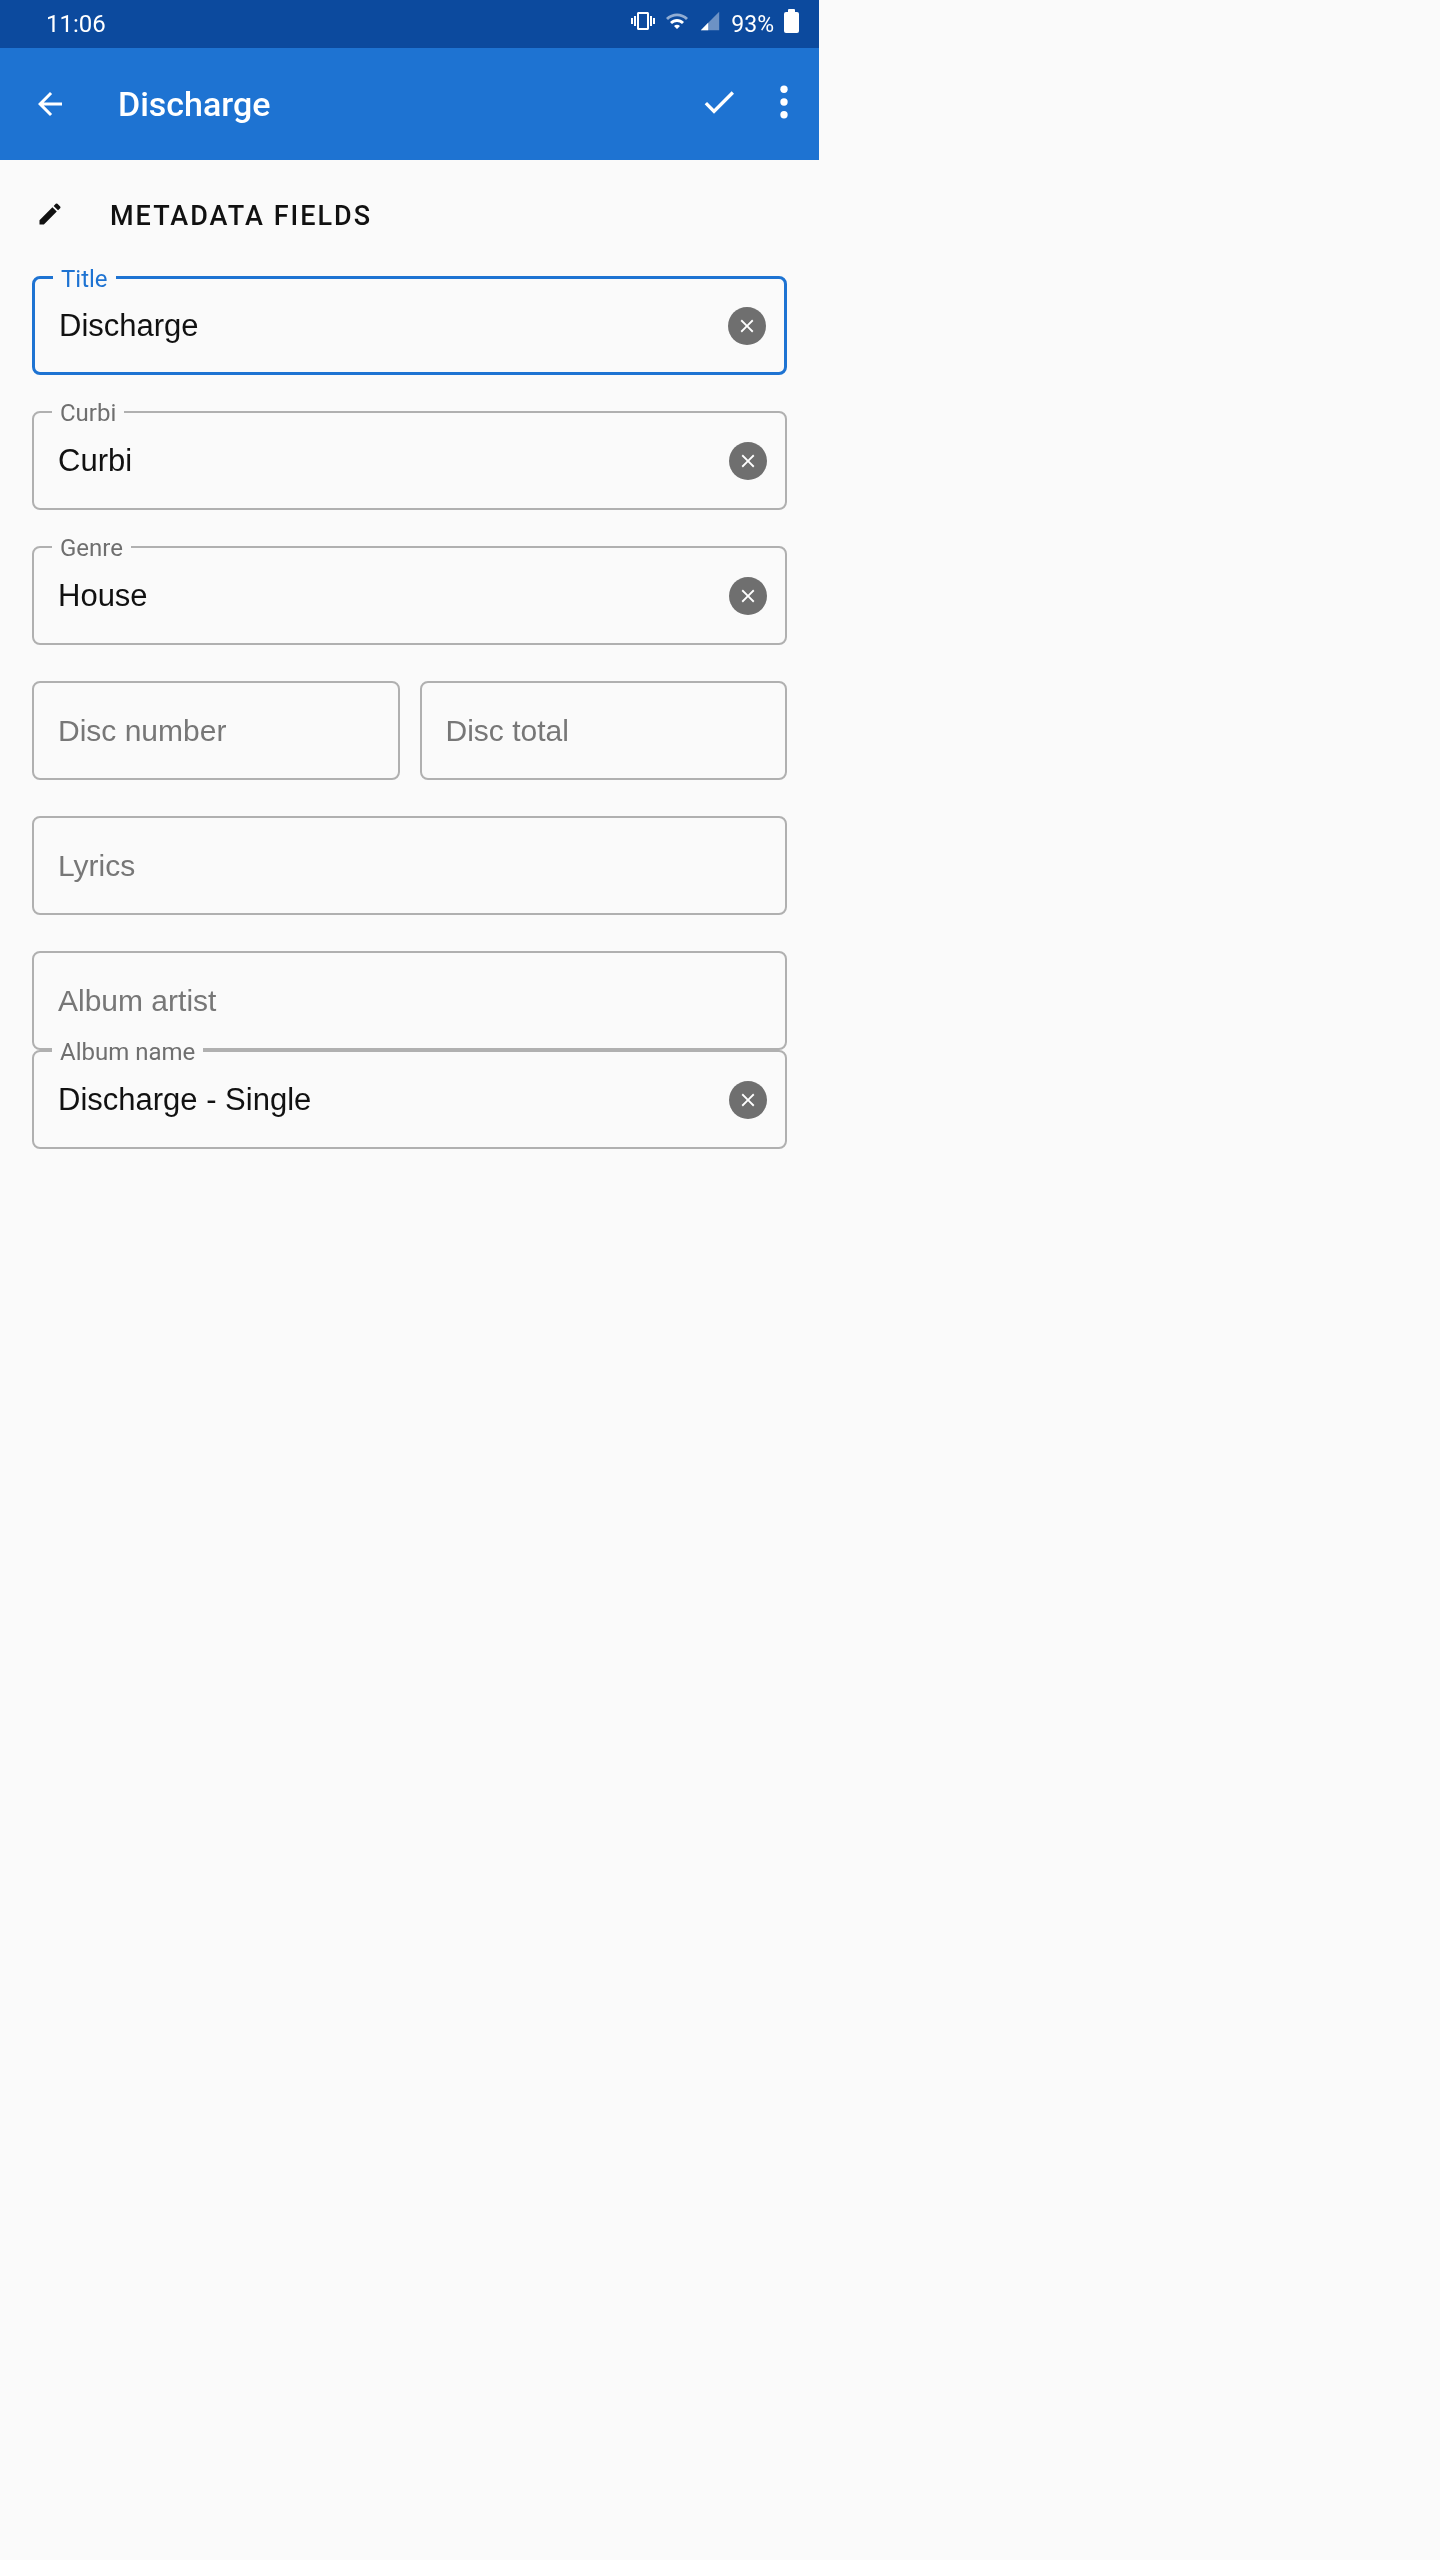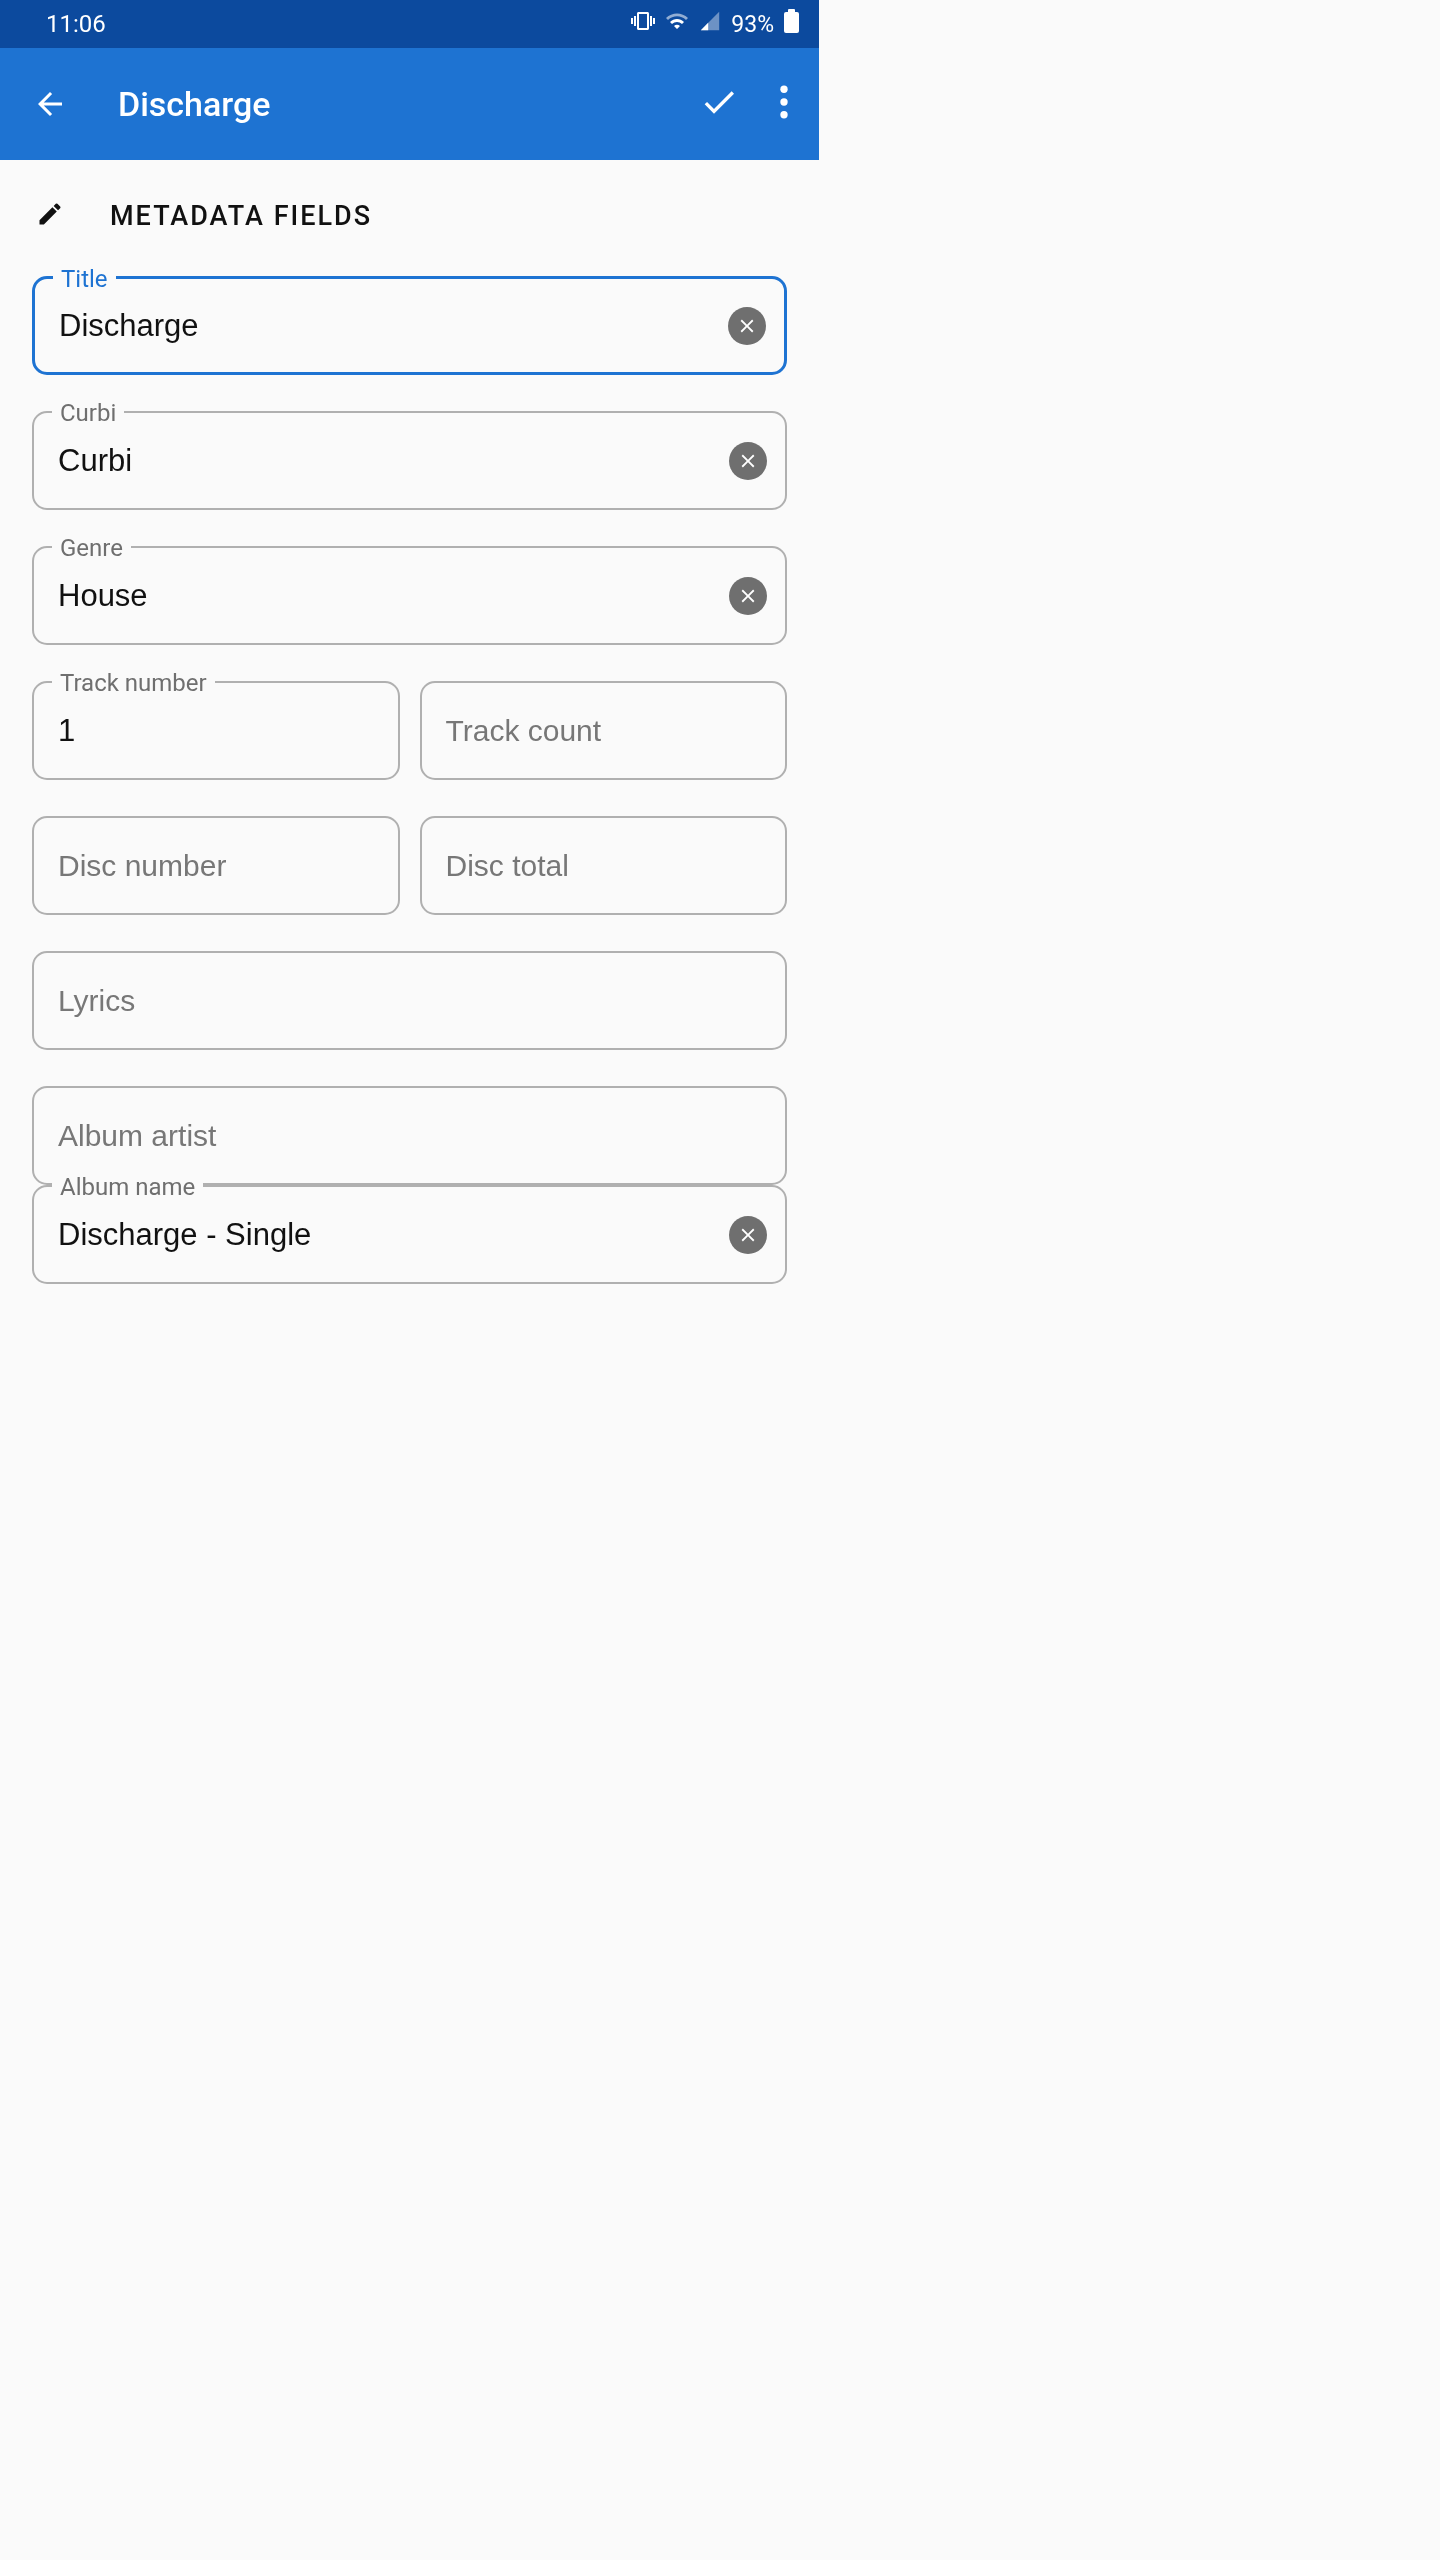--- a/index.html
+++ b/index.html
@@ -44,21 +44,21 @@
   .section-header .label {
     font-size: 27px;
     font-weight: 500;
     letter-spacing: 2px;
     color: #111;
   }
   
   .field {
     position: relative;
     border: 2px solid #b0b0b0;
-    border-radius: 15px;
+    border-radius: 8px;
     margin-bottom: 36px;
     height: 99px;
     display: flex;
     align-items: center;
     padding: 0 18px 0 24px;
     background: #fafafa;
   }
   .field.focused {
     border: 3px solid #1e73d2;
   }
@@ -192,29 +192,20 @@
   <div class="field">
     <span class="float-label">Genre</span>
     <input value="House" style="">
     <span class="clear-btn">
       <svg viewBox="0 0 24 24">
           <path d="M19 6.41 17.59 5 12 10.59 6.41 5 5 6.41 10.59 12 5 17.59 6.41 19 12 13.41 17.59 19 19 17.59 13.41 12z"></path>
         </svg>
     </span>
   </div>
 
-  <div class="row2">
-    <div class="field noclear">
-      <span class="float-label">Track number</span>
-      <input value="1" style="">
-    </div>
-    <div class="field noclear">
-      <input placeholder="Track count" style="">
-    </div>
-  </div>
 
   <div class="row2">
     <div class="field noclear">
       <input placeholder="Disc number" style="">
     </div>
     <div class="field noclear">
       <input placeholder="Disc total" style="">
     </div>
   </div>
 

